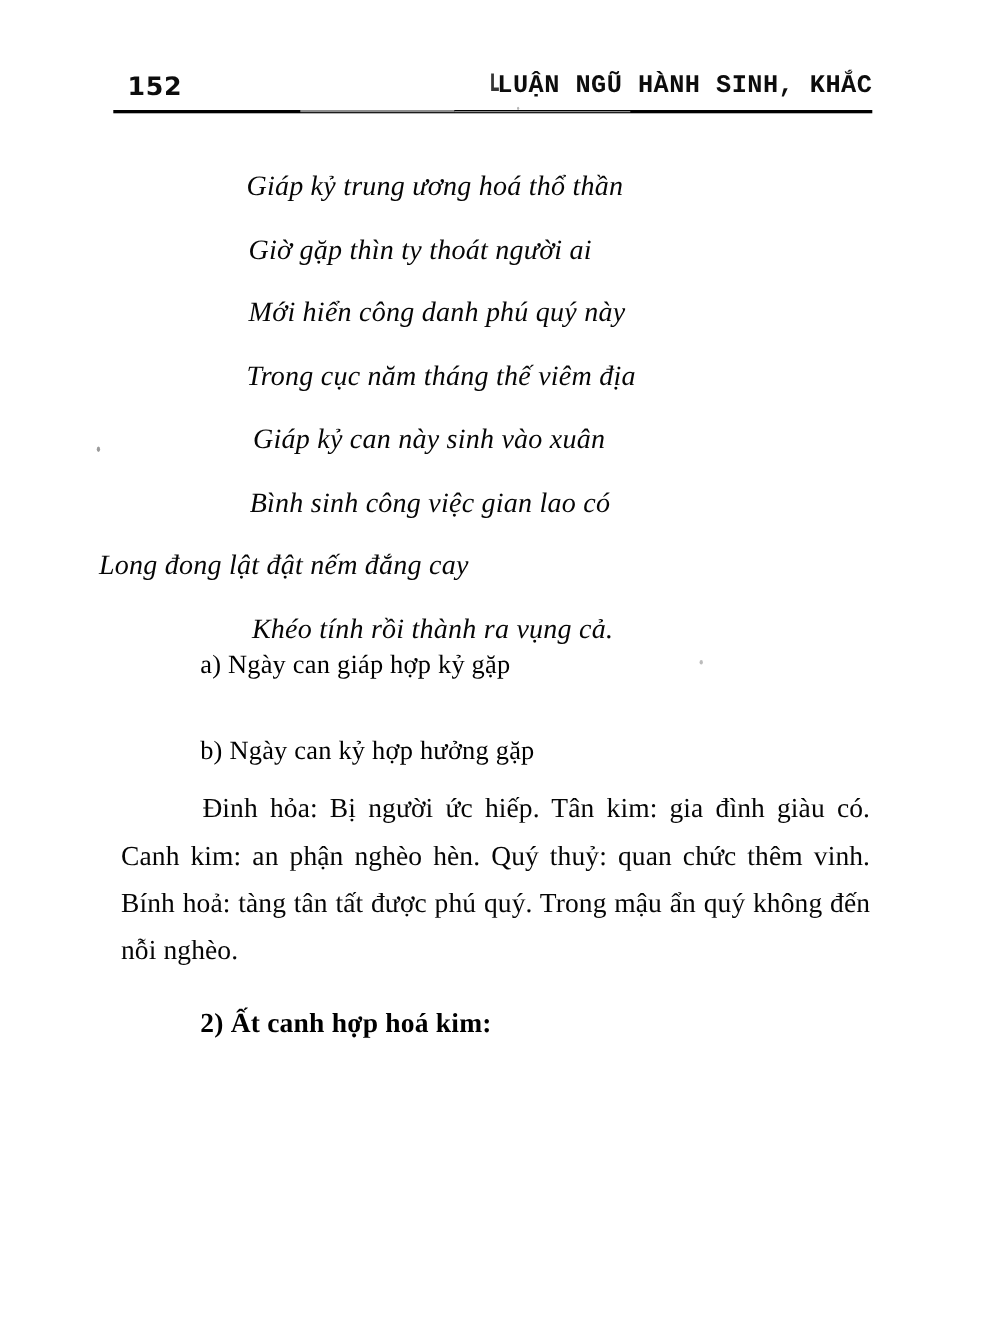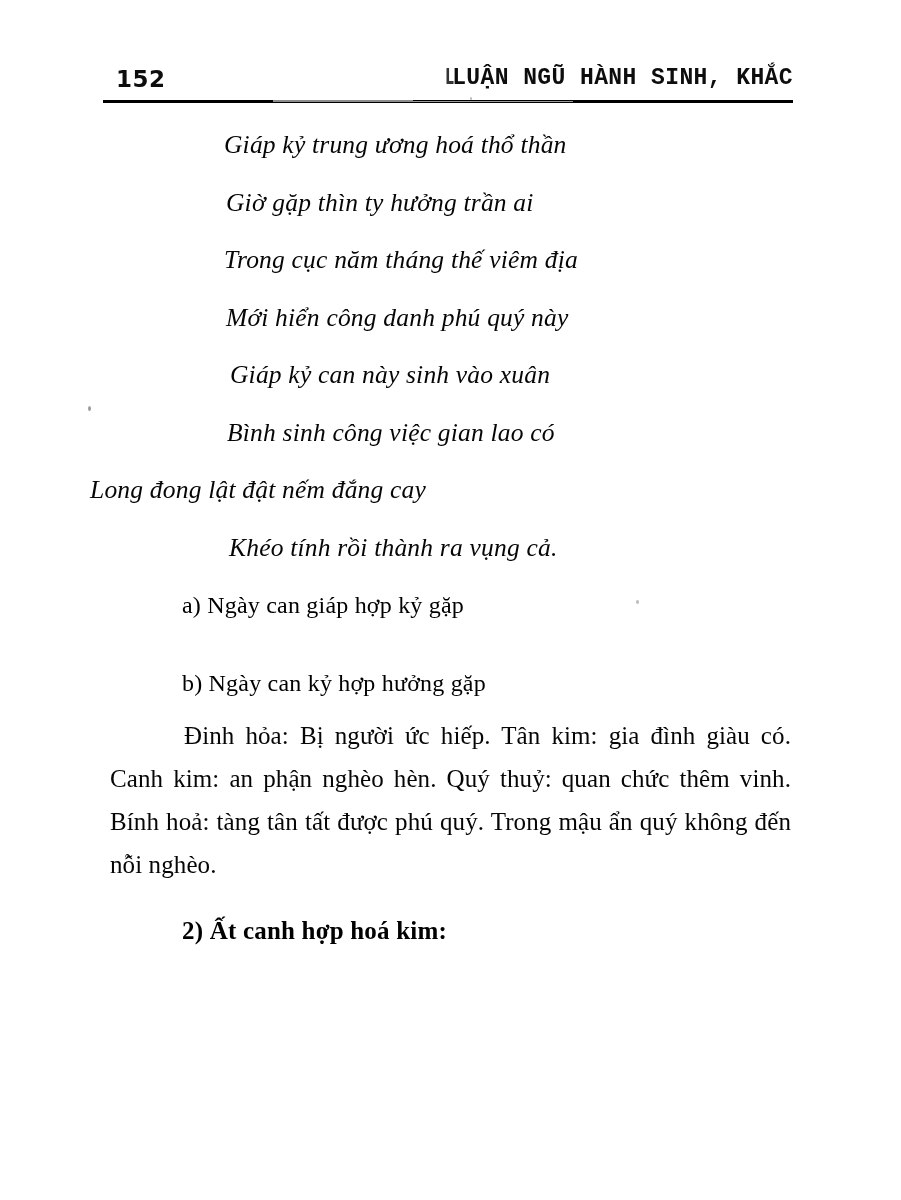--- a/index.html
+++ b/index.html
@@ -102,21 +102,21 @@
     top: 0.3px;
     height: 1.5px;
     background: #9b9b9b;
     display: block;
   }
 
   
   .poem {
     position: absolute;
     left: 0;
-    top: 116px;
+    top: 140px;
     width: 901px;
   }
 
   .poem-line {
     font-style: italic;
     font-size: 25.5px;
     line-height: 57.5px;
     color: #060606;
     white-space: nowrap;
     letter-spacing: 0.2px;
@@ -199,23 +199,23 @@
     <span style="left:310px; width:160px;"></span>
     <span style="left:1065px; width:0px;"></span>
   </div>
 
   <div class="speck s1"></div>
   <div class="speck s2"></div>
   <div class="speck s3"></div>
 
   <div class="poem">
     <div class="poem-line i0">Giáp kỷ trung ương hoá thổ thần</div>
-    <div class="poem-line i1">Giờ gặp thìn ty hưởng trần ai</div>
+    <div class="poem-line i1">Giờ gặp thìn ty thoát người ai</div>
+    <div class="poem-line i3">Mới hiển công danh phú quý này</div>
     <div class="poem-line i2">Trong cục năm tháng thế viêm địa</div>
-    <div class="poem-line i3">Mới hiển công danh phú quý này</div>
     <div class="poem-line i4">Giáp kỷ can này sinh vào xuân</div>
     <div class="poem-line i5">Bình sinh công việc gian lao có</div>
     <div class="poem-line i6">Long đong lật đật nếm đắng cay</div>
     <div class="poem-line i7">Khéo tính rồi thành ra vụng cả.</div>
   </div>
 
   <div class="body-block">
 
     <div class="sub-heading">a) Ngày can giáp hợp kỷ gặp</div>
 

